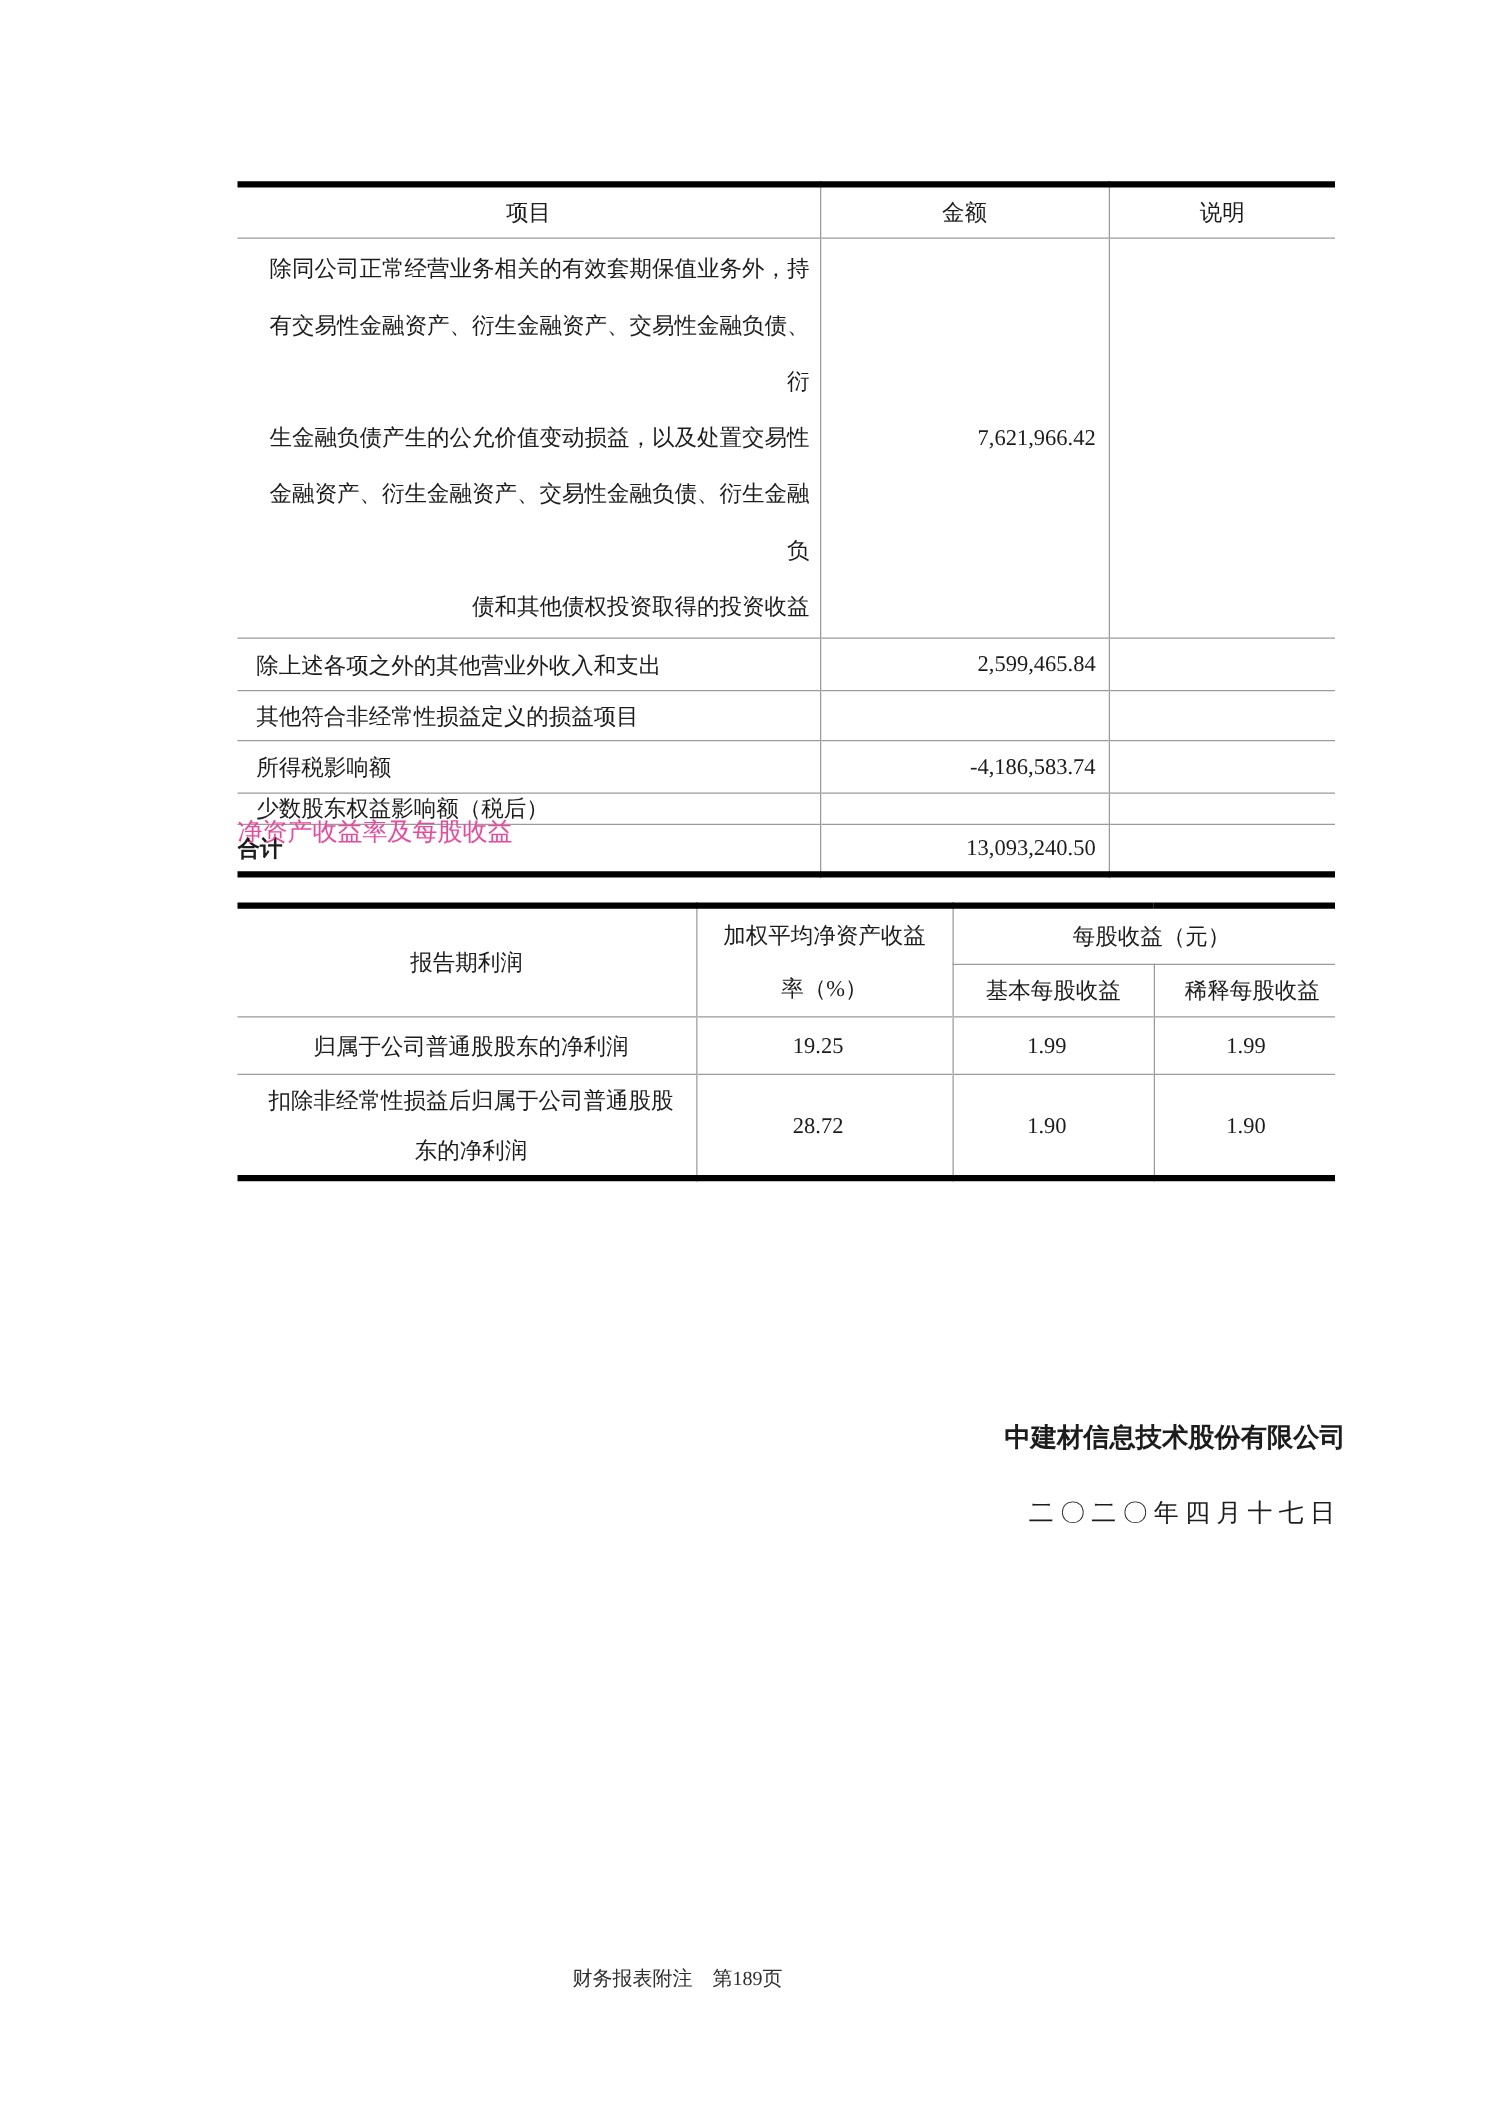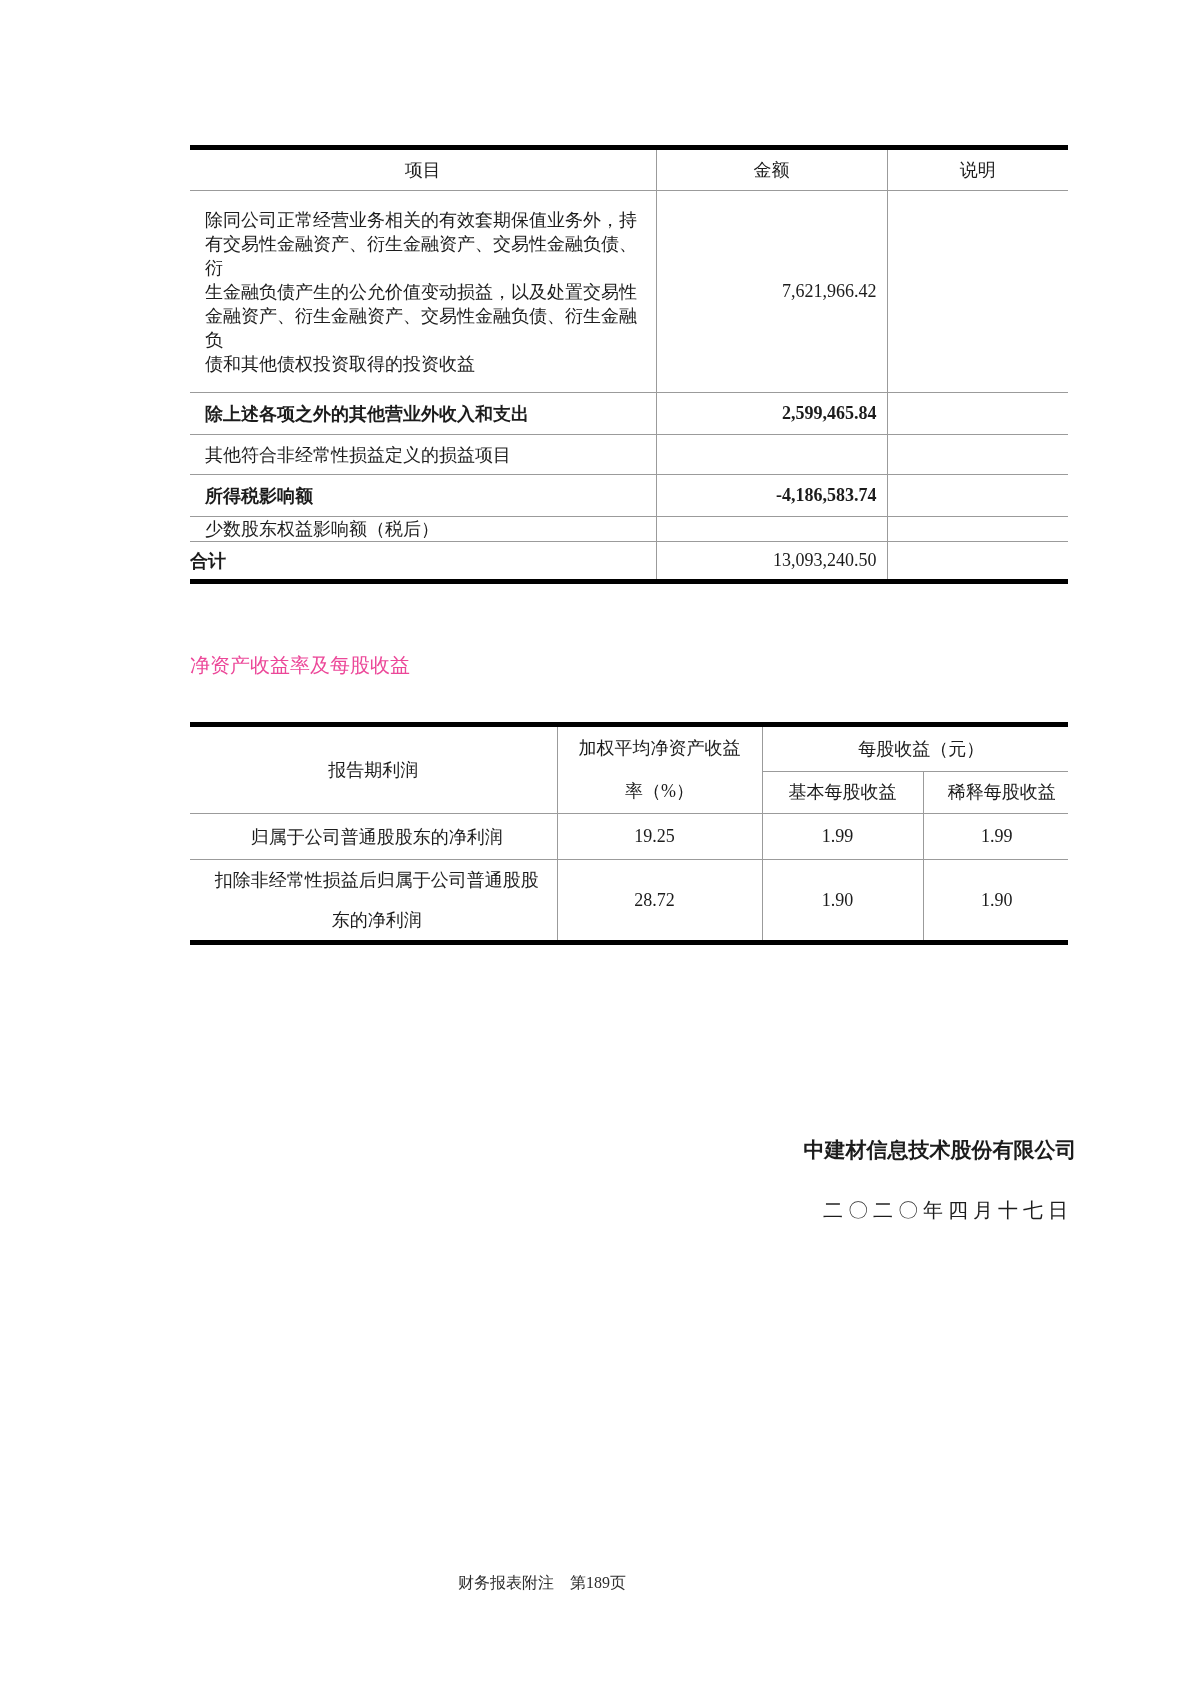--- a/index.html
+++ b/index.html
@@ -34,25 +34,25 @@
   #table2 { top: 722px; }
   #table2 td { border-right: 1px solid #9b9b9b; text-align: center; }
   #table2 td:last-child { border-right: none; padding-left: 12px; }
   #table2 tr.h2row td { border-top: 1px solid #9b9b9b; }
   #table2 tr.body td { border-top: 1px solid #9b9b9b; }
 
   .left   { text-align: left; padding-left: 15px; padding-right: 8px; }
   .center { text-align: left; font-weight: bold; }
   .amount { text-align: right; padding-right: 10px; }
   .pre    { white-space: pre-line; }
-  .longtext { line-height: 24px; padding-top: 2px; padding-bottom: 2px; }
+  .longtext { line-height: 45px; padding-top: 2px; padding-bottom: 2px; text-align: right; }
   .wrap2 { line-height: 40px; }
 
   .r-tall  { height: 202px; }
-  .r-42 { height: 42px; font-weight: bold; }
+  .r-42 { height: 42px; }
   .r-40 { height: 40px; }
   .r-43 { height: 43px; }
   .r-41 { height: 25px; }
   .r-46 { height: 46px; }
   .r-78 { height: 78px; }
 
   #table2 .groupcell { height: 44px; }
   #table2 .colhead { height: 40px; }
   #table2 .roehead { line-height: 43px; }
 

